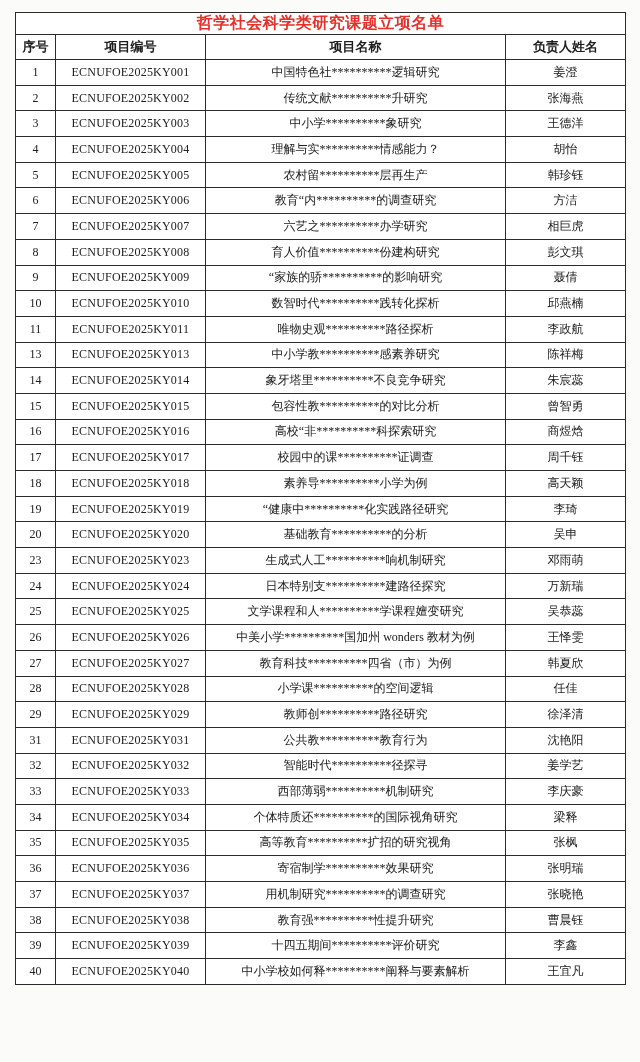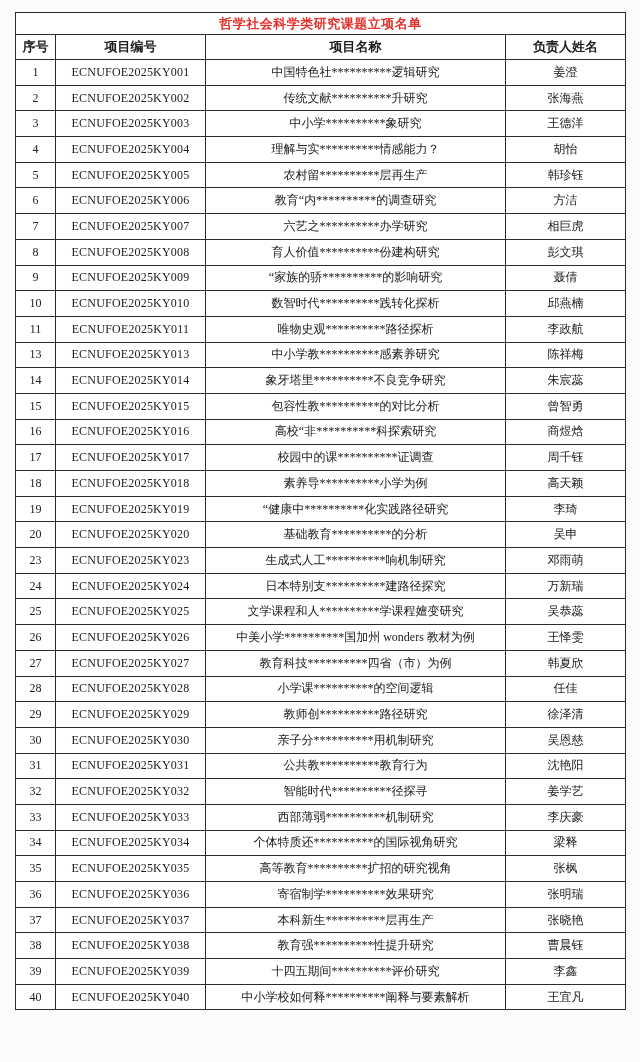--- a/index.html
+++ b/index.html
@@ -34,21 +34,21 @@
     text-align: center;
     vertical-align: middle;
     padding: 0 2px;
     overflow: hidden;
     white-space: nowrap;
   }
   .title-cell {
     height: 21px;
     font-family: "Liberation Sans", "DejaVu Sans", sans-serif;
     font-weight: bold;
-    font-size: 13px;
+    font-size: 16px;
     color: #e5312b; 
     letter-spacing: 0.5px;
   }
   th.col-head {
     height: 24px;
     font-family: "Liberation Sans", "DejaVu Sans", sans-serif;
     font-weight: bold;
     font-size: 13px;
     color: #1d1d1d;
     margin-left: 36px;
@@ -272,26 +272,20 @@
     <td class="c-person">任佳</td>
   </tr>
 
   <tr>
     <td class="c-index">29</td>
     <td class="c-id">ECNUFOE2025KY029</td>
     <td class="c-name">教师创**********路径研究</td>
     <td class="c-person">徐泽清</td>
   </tr>
 
-  <tr>
-    <td class="c-index">30</td>
-    <td class="c-id">ECNUFOE2025KY030</td>
-    <td class="c-name">亲子分**********用机制研究</td>
-    <td class="c-person">吴恩慈</td>
-  </tr>
 
   <tr>
     <td class="c-index">31</td>
     <td class="c-id">ECNUFOE2025KY031</td>
     <td class="c-name">公共教**********教育行为</td>
     <td class="c-person">沈艳阳</td>
   </tr>
 
   <tr>
     <td class="c-index">32</td>
@@ -324,21 +318,21 @@
   <tr>
     <td class="c-index">36</td>
     <td class="c-id">ECNUFOE2025KY036</td>
     <td class="c-name">寄宿制学**********效果研究</td>
     <td class="c-person">张明瑞</td>
   </tr>
 
   <tr>
     <td class="c-index">37</td>
     <td class="c-id">ECNUFOE2025KY037</td>
-    <td class="c-name">本科新生**********层再生产</td>
+    <td class="c-name">用机制研究**********的调查研究</td>
     <td class="c-person">张晓艳</td>
   </tr>
 
   <tr>
     <td class="c-index">38</td>
     <td class="c-id">ECNUFOE2025KY038</td>
     <td class="c-name">教育强**********性提升研究</td>
     <td class="c-person">曹晨钰</td>
   </tr>
 

